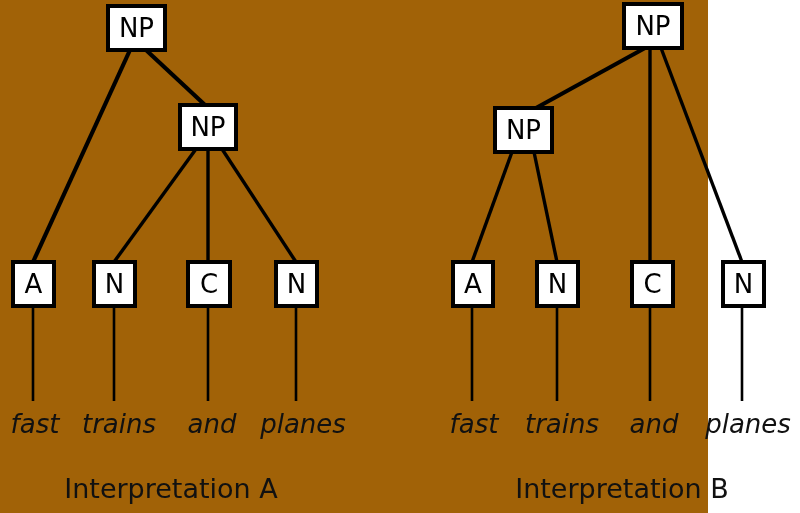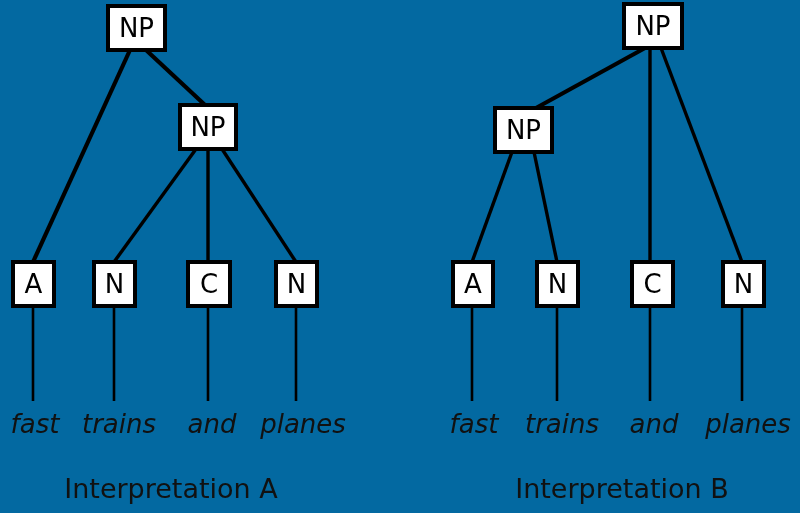--- a/index.html
+++ b/index.html
@@ -9,23 +9,23 @@
   }
   body {
     width: 800px;
     height: 513px;
     font-family: "DejaVu Sans", "Liberation Sans", sans-serif;
     color: #000000;
     overflow: hidden;
   }
   .canvas {
     position: relative;
-    width: 800px;
+    width: 708px;
     height: 513px;
-    background: #0369a1;
+    background: #a16207;
   }
   svg.diagram {
     position: absolute;
     top: 0;
     left: 0;
     width: 800px;
     height: 513px;
     display: block;
   }
   .edge {

